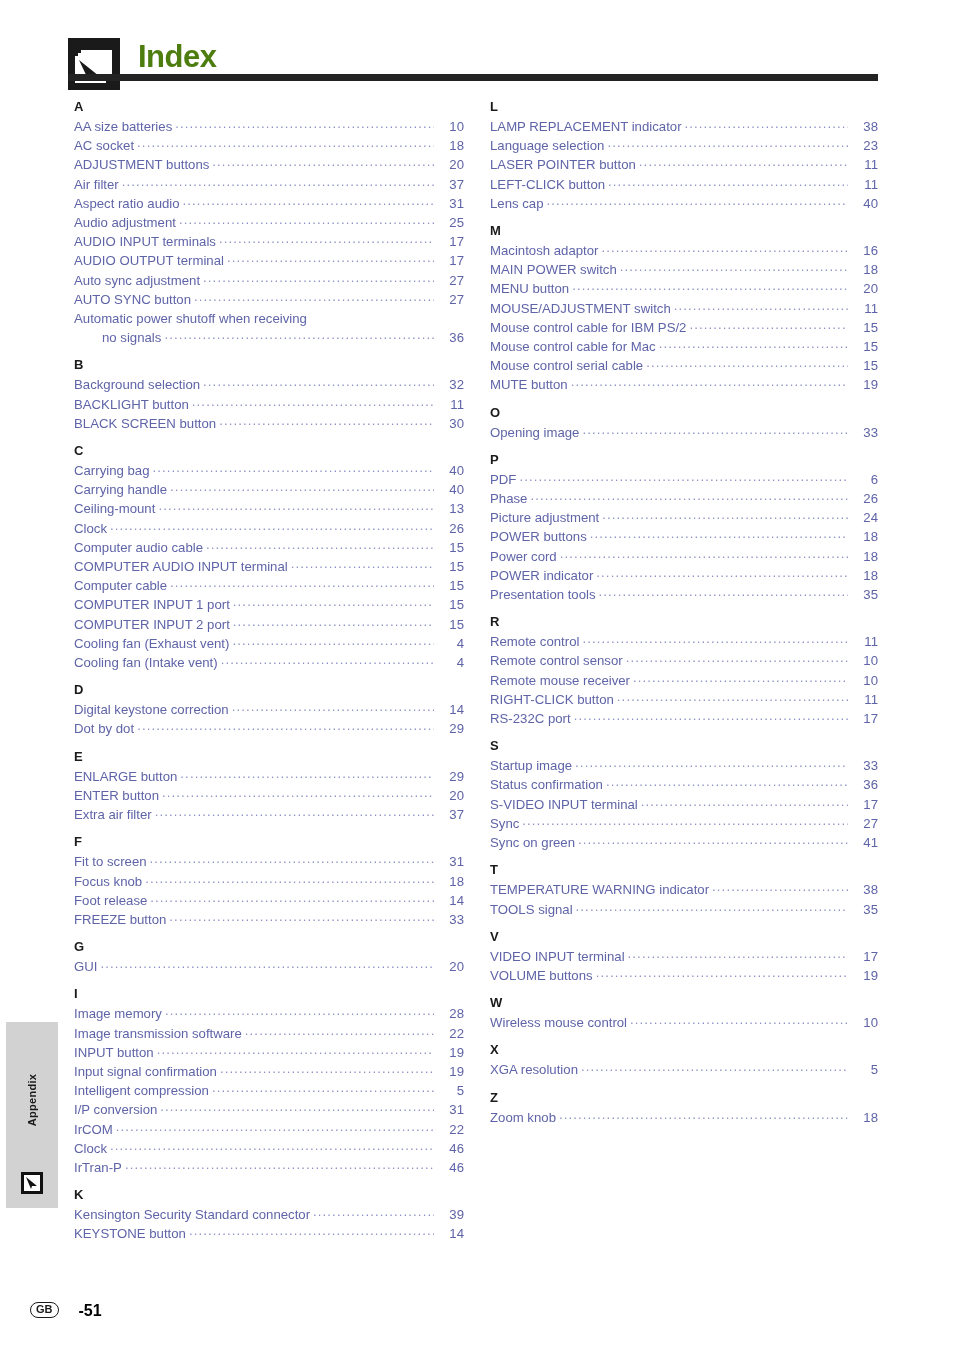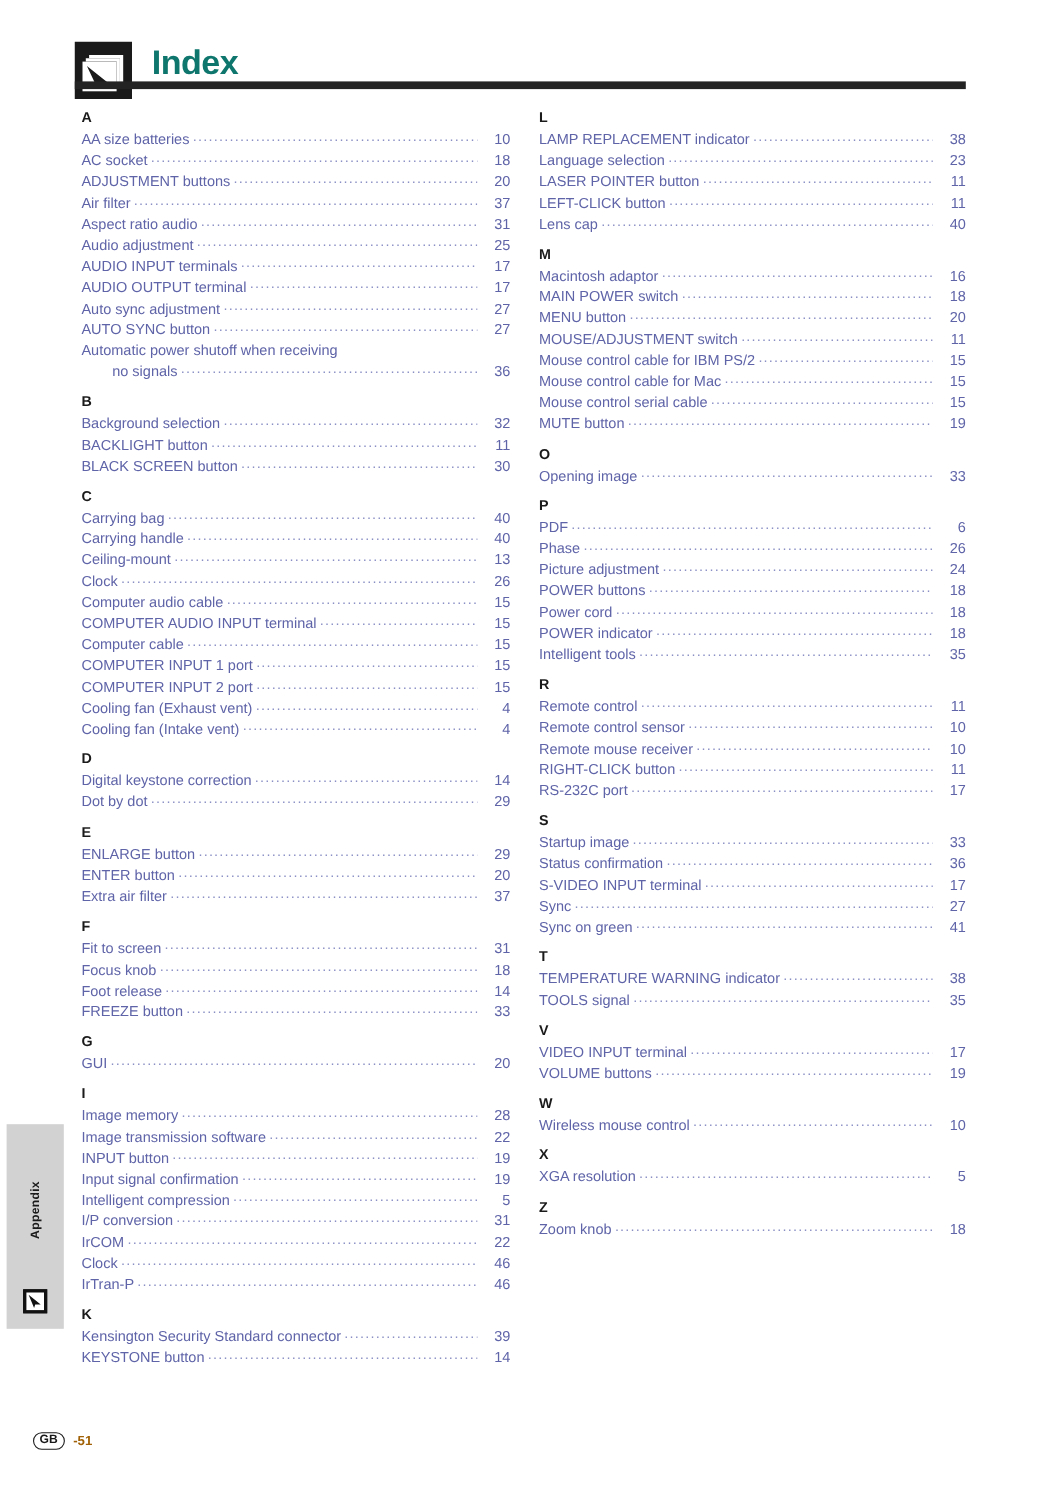--- a/index.html
+++ b/index.html
@@ -37,21 +37,21 @@
   }
   #header-icon svg { display: block; }
 
   #page-title {
     position: absolute;
     left: 70px;
     top: 0px;
     font-size: 31px;
     font-weight: bold;
     letter-spacing: -0.5px;
-    color: #0f766e;
+    color: #4d7c0f;
     line-height: 42px;
   }
 
   #header-rule {
     position: absolute;
     left: 68px;
     top: 74px;
     width: 810px;
     height: 7px;
     background: #232323;
@@ -172,24 +172,24 @@
   #footer-region-badge {
     font-size: 11px;
     font-weight: bold;
     color: #1a1a1a;
     border: 1.6px solid #1a1a1a;
     border-radius: 9px;
     padding: 1px 5px 2px 5px;
     line-height: 11px;
   }
   #footer-page-number {
-    font-size: 12px;
+    font-size: 16px;
     font-weight: bold;
-    color: #a16207;
-    margin-left: 8px;
+    color: #000000;
+    margin-left: 20px;
     line-height: 15px;
   }
 </style>
 </head>
 <body>
 
 <div id="page-header">
   <span id="header-icon">
     <svg width="52" height="52" viewBox="0 0 52 52">
       <rect x="0" y="0" width="52" height="52" fill="#1a1a1a"></rect>
@@ -574,21 +574,21 @@
           <span class="entry-label">Power cord</span>
           <span class="entry-dots"></span>
           <span class="entry-page">18</span>
         </div>
         <div class="index-entry">
           <span class="entry-label">POWER indicator</span>
           <span class="entry-dots"></span>
           <span class="entry-page">18</span>
         </div>
         <div class="index-entry">
-          <span class="entry-label">Intelligent tools</span>
+          <span class="entry-label">Presentation tools</span>
           <span class="entry-dots"></span>
           <span class="entry-page">35</span>
         </div>
       </div>
       <div class="letter-group">
         <div class="letter-heading">R</div>
         <div class="index-entry">
           <span class="entry-label">Remote control</span>
           <span class="entry-dots"></span>
           <span class="entry-page">11</span>

